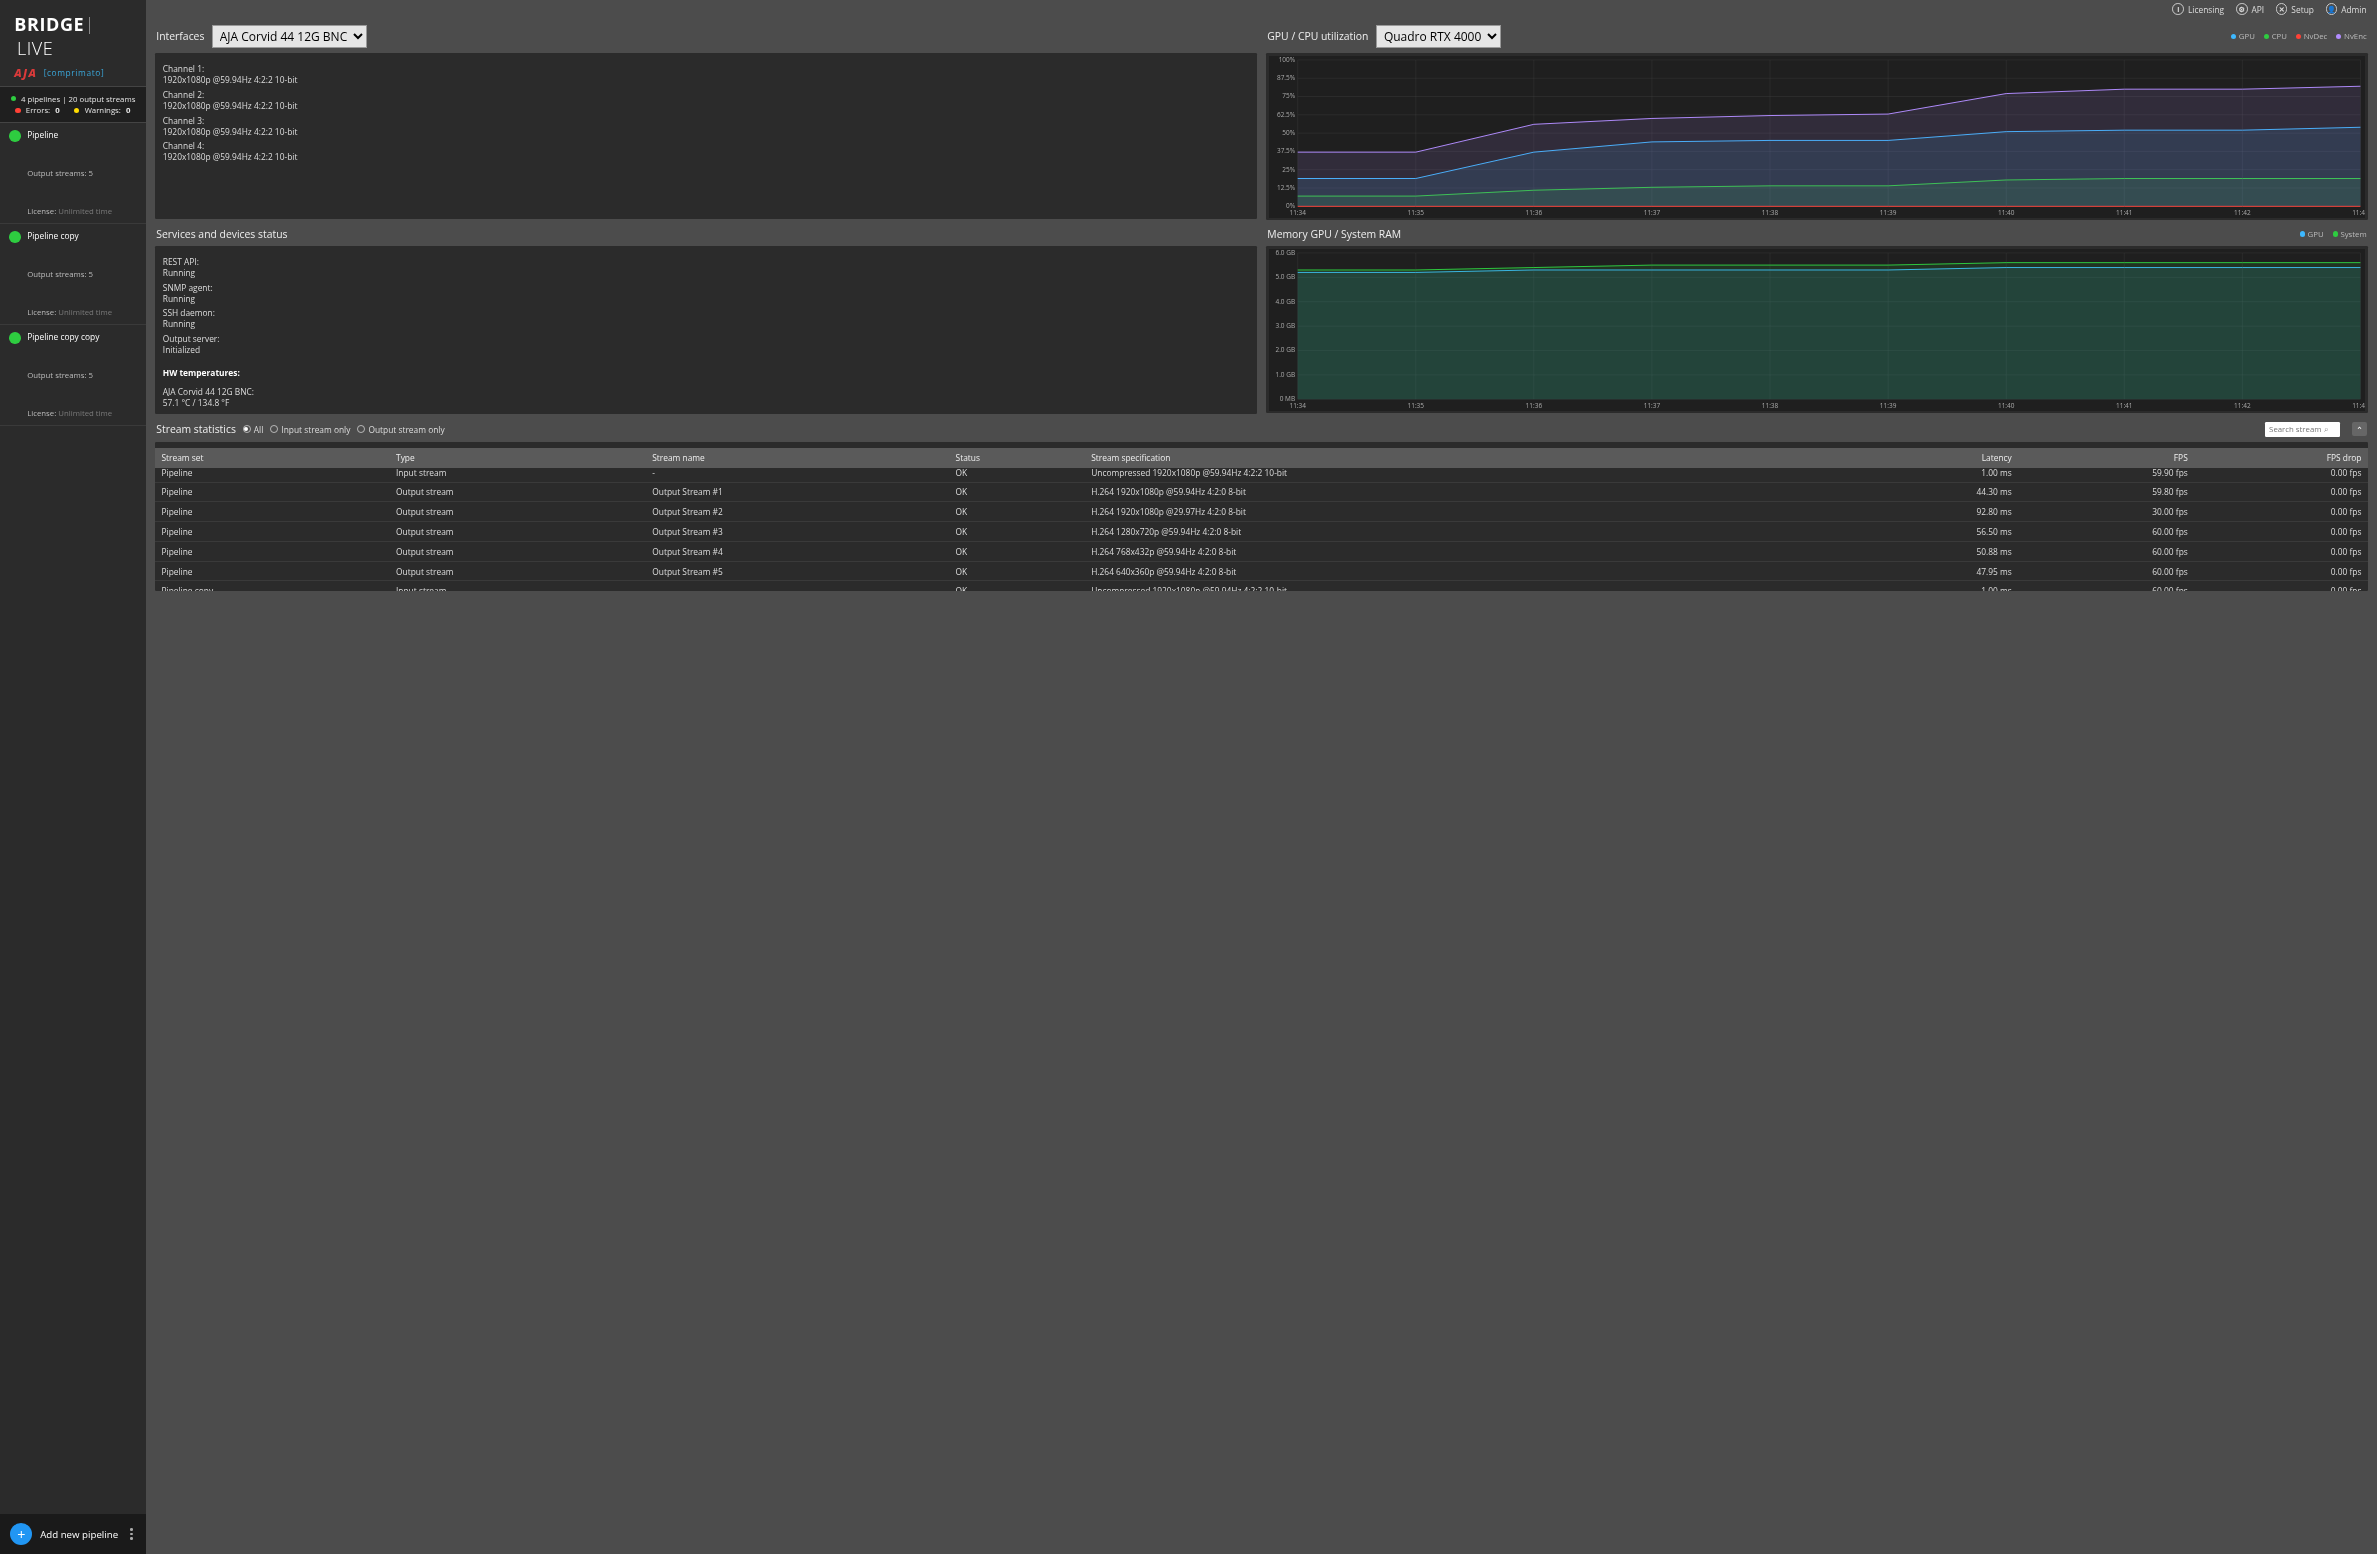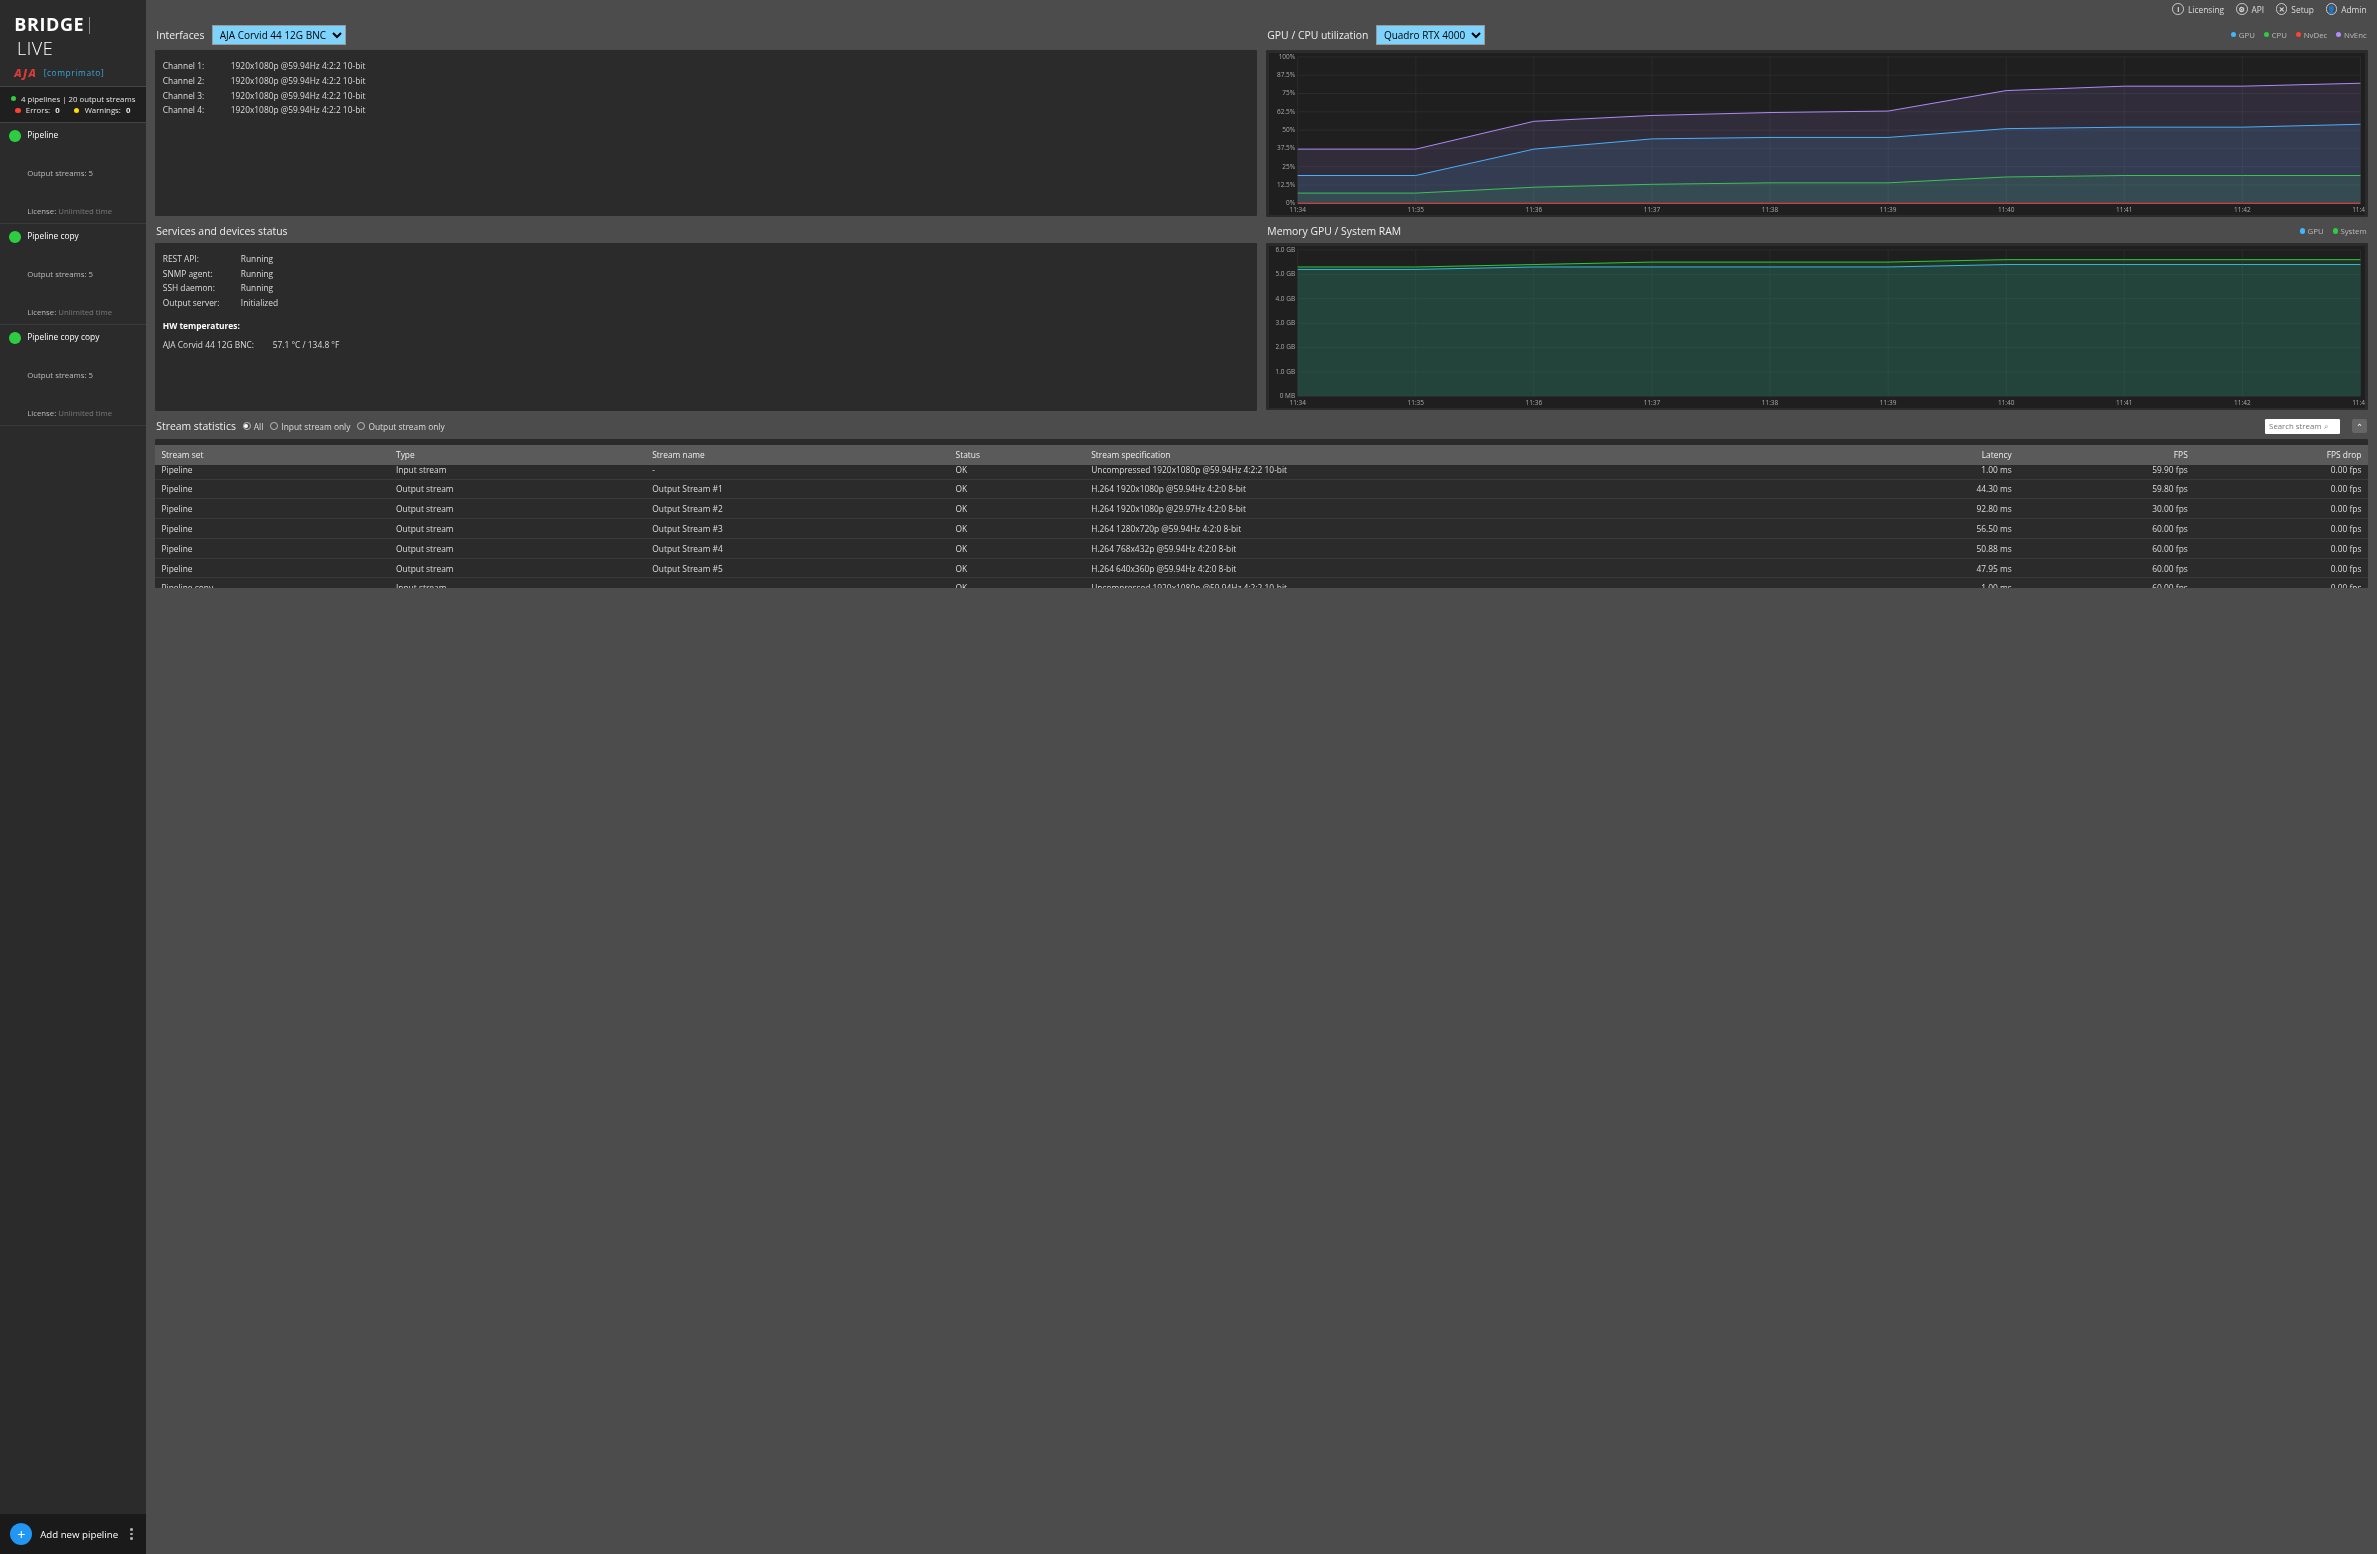--- a/index.html
+++ b/index.html
@@ -31,26 +31,26 @@
 .more-dots { display:flex; flex-direction:column; gap:1.9px; cursor:pointer; padding:2.6px; }
 .more-dots span { width:2.6px; height:2.6px; border-radius:50%; background:#aaa; }
 .main { flex:1; display:flex; flex-direction:column; overflow:hidden; }
 .topbar { height:18px; display:flex; justify-content:flex-end; align-items:center; padding:0 10.4px; gap:11.7px; background:#4c4c4c; }
 .top-item { display:flex; align-items:center; gap:3.9px; color:#ddd; font-size:8.4px; cursor:pointer; }
 .top-icon { width:11.7px; height:11.7px; border:1px solid #ccc; border-radius:50%; display:flex; align-items:center; justify-content:center; font-size:7.1px; font-weight:bold; }
 .content { flex:1; overflow-y:auto; padding:0 9px 9px; }
 .grid2 { display:grid; grid-template-columns:1fr 1fr; gap:9px; }
 .panel-head { display:flex; align-items:center; gap:7.8px; padding:6.5px 1.3px 5.2px; }
 .panel-title { font-size:10.4px; color:#eee; }
-.panel-head select { background:#7dd3fc; border:0.6px solid #999; padding:1.3px 2.6px; font-size:10px; min-width:104px; }
+.panel-head select { background:#e5e5e5; border:0.6px solid #999; padding:1.3px 2.6px; font-size:12px; min-width:104px; }
 .legend { margin-left:auto; display:flex; gap:9px; font-size:7.8px; color:#bbb; }
 .legend span { display:flex; align-items:center; gap:2.6px; }
 .ldot { width:5.2px; height:5.2px; border-radius:50%; }
 .panel-body { background:#2b2b2b; border-radius:1.3px; padding:7.8px; }
-.kv-row { display:flex; font-size:8.4px; padding:1.9px 0; }
+.kv-row { display:flex; font-size:8.4px; padding:1.9px 0;flex-direction:column; }
 .kv-row .k { width:68px; color:#ddd; }
 .kv-row .v { color:#ddd; }
 .hw-title { font-weight:700; margin:10.4px 0 5.2px; color:#fff; }
 .chart { position:relative; background:#1f1f1f; height:162px; }
 .chart svg { width:100%; height:100%; }
 .chart-mem { height:162px; }
 .stream-head { display:flex; align-items:center; gap:7px; padding:7.8px 1.3px 5.2px; }
 .radio { display:flex; align-items:center; gap:3.2px; font-size:8.4px; color:#ddd; }
 .radio .r { width:7.8px; height:7.8px; border:1.3px solid #bbb; border-radius:50%; }
 .radio.sel .r::after { content:""; display:block; width:3.9px; height:3.9px; background:#fff; border-radius:50%; margin:0.6px; }

